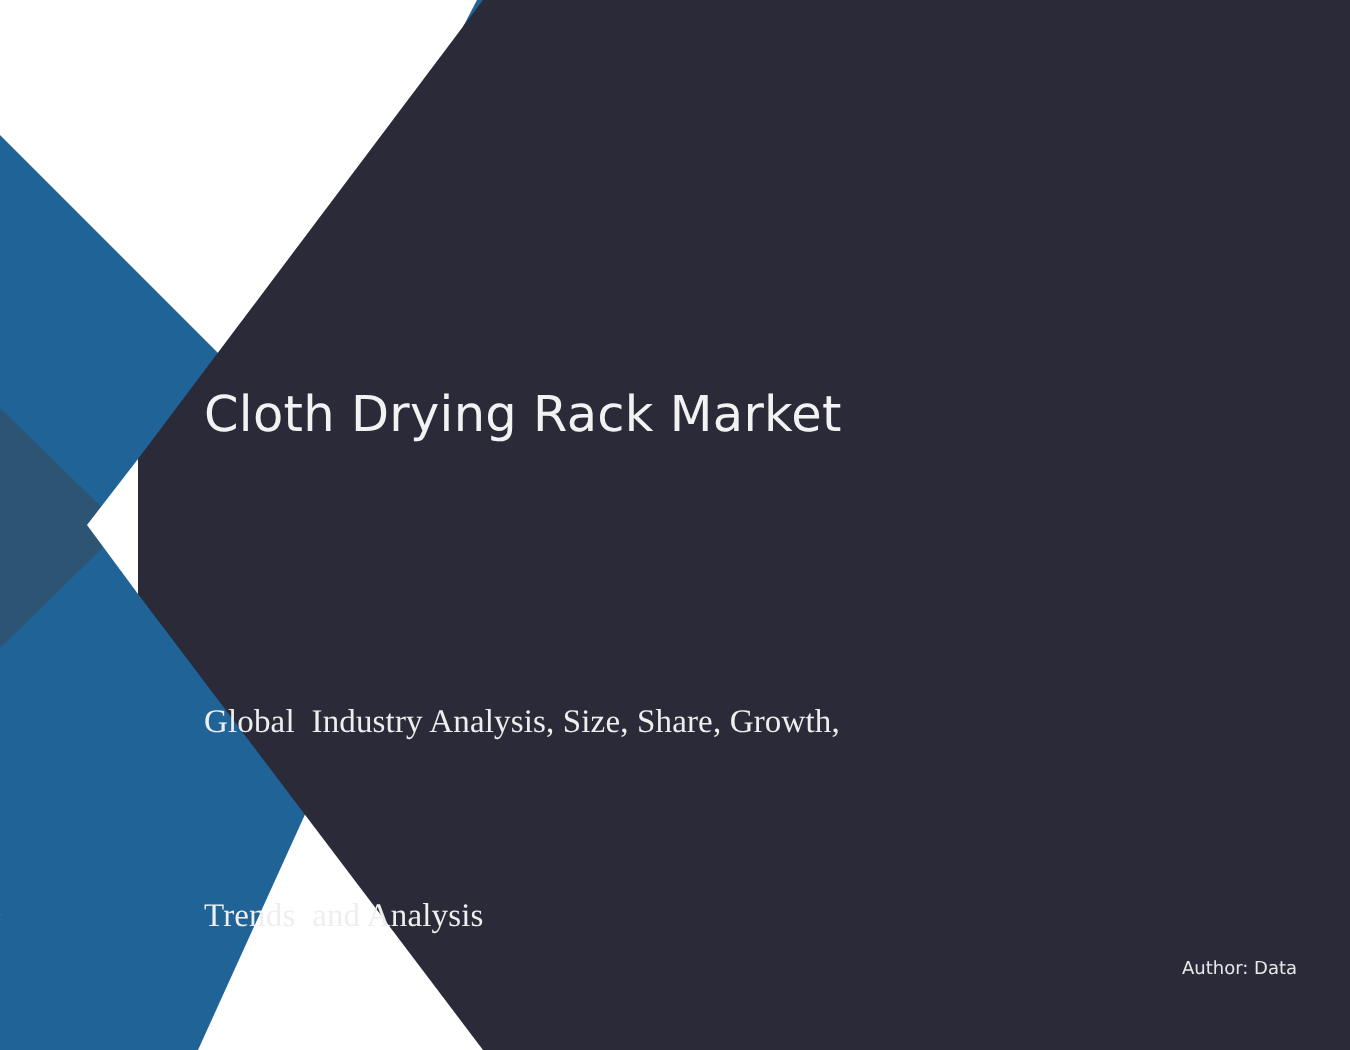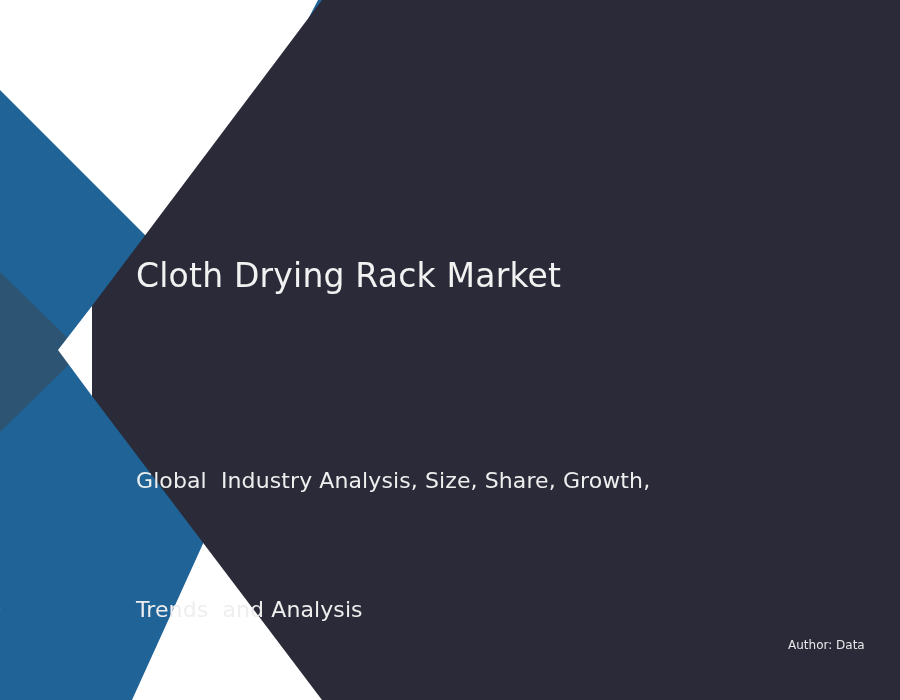--- a/index.html
+++ b/index.html
@@ -50,20 +50,21 @@
     font-size: 22px;
     line-height: 43px;
     font-weight: 400;
     color: #eeeeee;
     letter-spacing: 0.1px;
     white-space: pre;
   }
   .subtitle-line {
     display: block;
     white-space: pre;
+    font-family: Liberation Serif, serif;
   }
   .author {
     position: absolute;
     left: 788px;
     top: 633px;
     font-size: 12px;
     line-height: 24px;
     color: #e8e8ea;
     white-space: pre;
     overflow: hidden;

